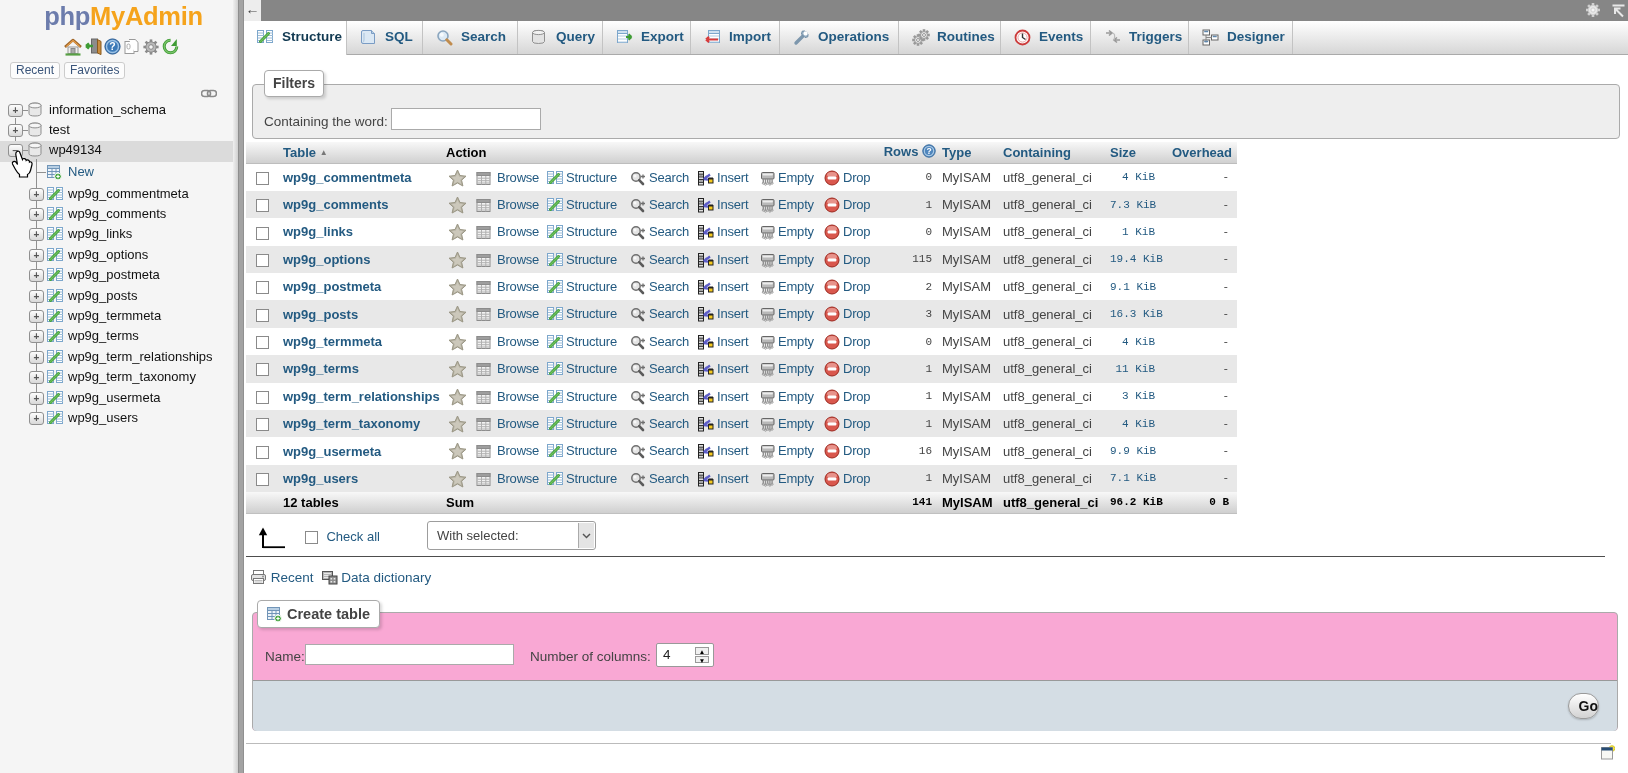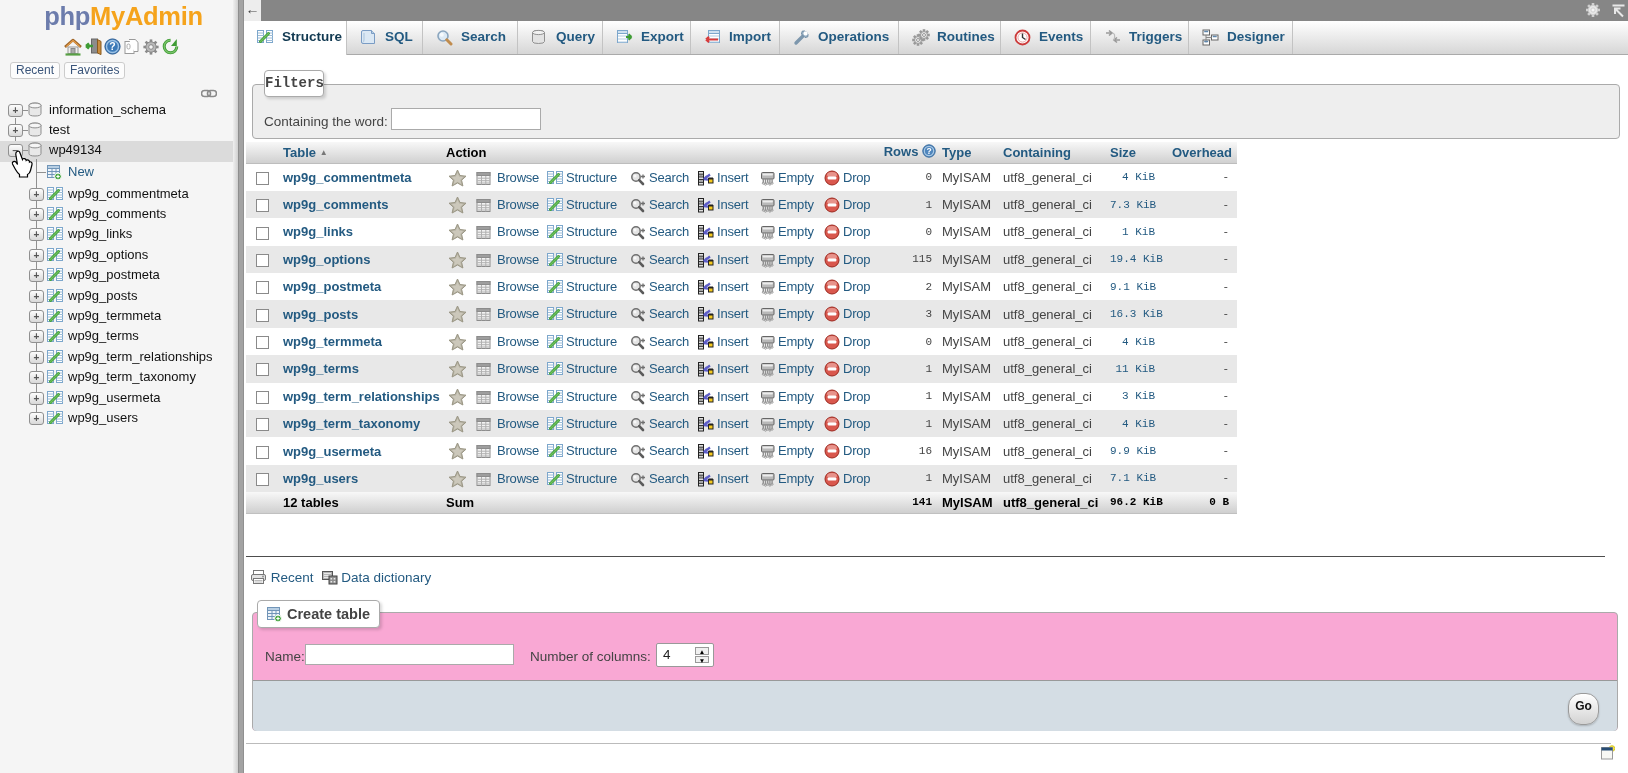--- a/index.html
+++ b/index.html
@@ -44,21 +44,21 @@
   font-size:13.5px; font-weight:bold; color:#235a81; }
 .tab .ticon { position:absolute; left:13px; top:8px; }
 .tab .ttext { position:absolute; left:38px; top:0; line-height:32px; }
 .tab.active { background:#fff; height:35px; color:#123a52; }
 
 #content { position:absolute; left:244px; top:55px; width:1384px; height:718px; background:#fff; }
 .fieldset { position:absolute; background:#eeeeee; border:1px solid #aaa; border-radius:4px; }
 .legend { position:absolute; background:#fff; border:1px solid #aaa; border-radius:4px;
   font-weight:bold; font-size:14px; color:#444; box-shadow:2px 2px 3px rgba(0,0,0,0.15); }
 #fsFilters { left:8px; top:29px; width:1368px; height:55px; }
-#lgFilters { left:20px; top:15px; width:60px; height:27px; line-height:25px; text-align:center;font-family:Liberation Mono, monospace; }
+#lgFilters { left:20px; top:15px; width:60px; height:27px; line-height:25px; text-align:center; }
 #lblContain { position:absolute; left:20px; top:59px; font-size:13.5px; color:#444; }
 #inpContain { position:absolute; left:147px; top:53px; width:150px; height:22px;
   border:1px solid #aaa; background:#fff; }
 
 #tbl { position:absolute; left:2px; top:87px; width:991px; border-collapse:collapse;
   table-layout:fixed; font-size:13px; color:#444; }
 #tbl th { height:21px; font-weight:bold; text-align:left;
   background:linear-gradient(#f8f8f8,#d0d0d0); padding:0; border-bottom:1px solid #bdbdbd; }
 #tbl td { padding:0; height:27.4px; vertical-align:middle; white-space:nowrap; }
 #tbl tr.even td { background:#e8e8e8; }
@@ -91,23 +91,23 @@
 #lblName { position:absolute; left:12px; top:36px; font-size:13.5px; color:#444; }
 #inpName { position:absolute; left:52px; top:31px; width:209px; height:21px; border:1px solid #aaa; background:#fff; }
 #lblNum { position:absolute; left:277px; top:36px; font-size:13.5px; color:#444; }
 #inpNum { position:absolute; left:403px; top:30px; width:58px; height:24px; border:1px solid #999;
   border-radius:2px; background:#fff; font-size:13.5px; color:#222; line-height:22px; padding-left:6px; }
 #spin { position:absolute; right:4px; top:3px; width:14px; height:16px; }
 #spin .s { position:absolute; left:0; width:14px; height:7.5px; font-size:6.5px; color:#000; text-align:center;
   line-height:7.5px; background:#f0f0f0; border:1px solid #999; }
 #ctfooter { position:absolute; left:0; top:67px; width:1364px; height:51px;
   background:#d4dde4; border-top:1px solid #999; border-radius:0 0 4px 4px; }
-#goBtn { position:absolute; right:18px; top:12px; width:31px; height:32px; border:1px solid #9a9a9a;
-  border-radius:13px; background:linear-gradient(#ffffff,#d2d2d2); font-weight:bold; font-size:12px;
-  color:#111; text-align:center; line-height:24px; box-shadow:0 1px 2px rgba(0,0,0,0.2); }
+#goBtn { position:absolute; right:18px; top:12px; width:31px; height:26px; border:1px solid #9a9a9a;
+  border-radius:13px; background:linear-gradient(#ffffff,#d2d2d2); font-weight:bold; font-size:14px;
+  color:#111; text-align:right; line-height:24px; box-shadow:0 1px 2px rgba(0,0,0,0.2); }
 #hr2 { position:absolute; left:2px; top:688px; width:1365px; height:1px; background:#bbb; }
 #winicon { position:absolute; left:1357px; top:690px; }
 </style>
 </head>
 <body>
 <div id="page">
   <div id="nav">
     <div id="logo"><span class="p1">php</span><span class="p2">MyAdmin</span></div>
     <div id="navicons"><svg width="18" height="18" viewBox="0 0 18 18">
           <path d="M1 9 L9 2 L17 9" fill="none" stroke="#a0672a" stroke-width="2.6" stroke-linejoin="round"></path>
@@ -1276,20 +1276,32 @@
         <td style="padding-left:1px">Sum</td>
         <td class="num rows" style="font-weight:bold;color:#000">141</td>
         <td style="padding-left:6px">MyISAM</td>
         <td style="padding-left:4px">utf8_general_ci</td>
         <td class="num size" style="font-weight:bold;color:#000">96.2 KiB</td>
         <td class="num ovh" style="font-weight:bold;color:#000">0 B</td>
       </tr>
         </tfoot>
     </table>
 
+    <div id="belowtbl">
+      <div id="checkallrow"><span style="vertical-align:-7px"><svg width="28" height="22" viewBox="0 0 28 22">
+              <path d="M5 20.2 H27" stroke="#000" stroke-width="1.8"></path>
+              <path d="M5 21 V7" stroke="#000" stroke-width="2"></path>
+              <path d="M5 0.5 L0.8 8.2 H9.2 Z" fill="#000"></path>
+            </svg></span><span class="cb" style="margin-left:19px"></span> <a href="#c" style="font-size:13px;vertical-align:1px;margin-left:4px">Check all</a></div>
+      <div id="wsel"><span class="wtxt">With selected:</span><span class="warr">
+            <svg width="9" height="6" viewBox="0 0 9 6">
+              <path d="M1 1 L4.5 4.6 L8 1" fill="none" stroke="#555" stroke-width="1.4"></path>
+            </svg>
+          </span></div>
+    </div>
     <div id="hr1"></div>
     <div id="printrow"><span style="vertical-align:-3px"><svg width="17" height="16" viewBox="0 0 17 16">
             <rect x="3.5" y="1.5" width="10" height="4" fill="#fff" stroke="#777"></rect>
             <rect x="1.5" y="5.5" width="14" height="6" rx="1.5" fill="#e3e3e3" stroke="#777"></rect>
             <rect x="3.5" y="9.5" width="10" height="5" fill="#fff" stroke="#777"></rect>
             <path d="M4.5 11.5 h8 M4.5 13 h8" stroke="#bbb"></path>
             <circle cx="13" cy="7.5" r="0.9" fill="#888"></circle>
           </svg></span> <a href="#p">Recent</a><span style="margin-left:7px;vertical-align:-3px"><svg width="17" height="15" viewBox="0 0 17 15">
             <rect x="1.5" y="1.5" width="10" height="8" fill="#b5b5b5" stroke="#555"></rect>
             <path d="M3 3.5h7M3 5.5h7M3 7.5h7" stroke="#e8e8e8"></path>

